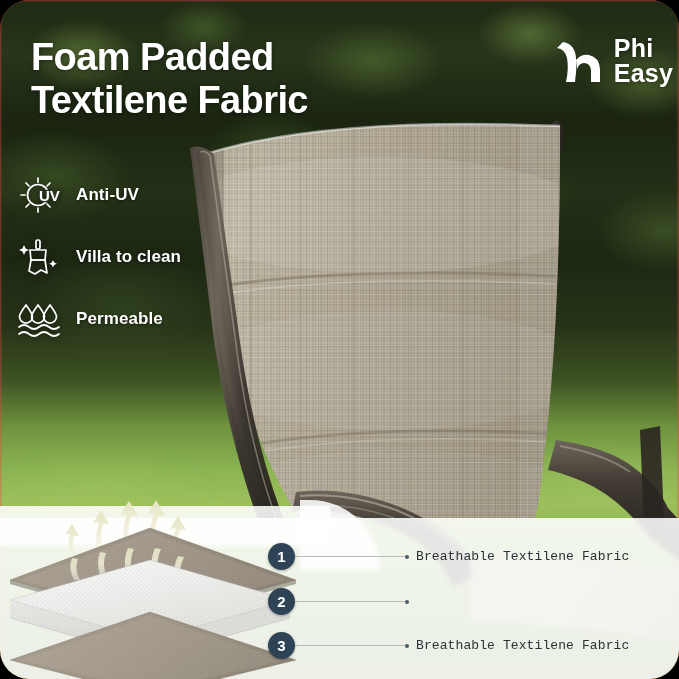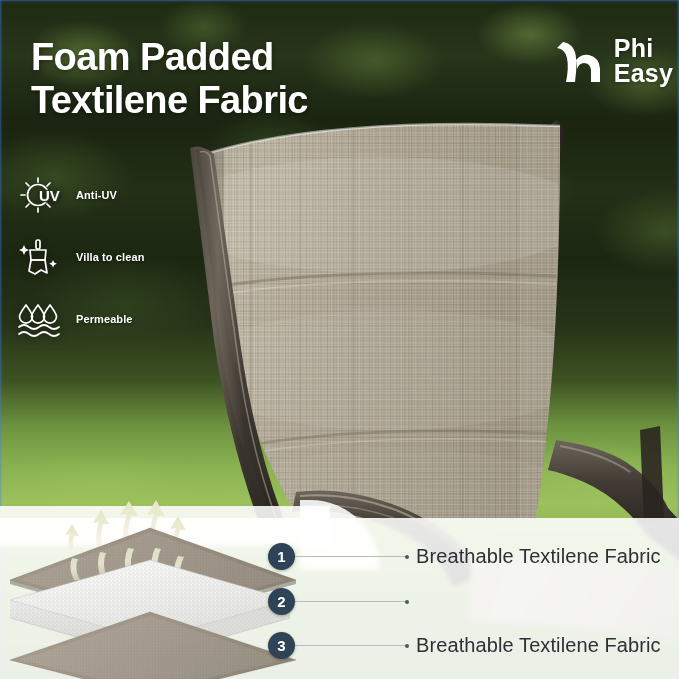--- a/index.html
+++ b/index.html
@@ -2,21 +2,22 @@
 <html><head>
 <meta charset="utf-8">
 <style>
   html,body{margin:0;padding:0;background:#000;}
   body{font-family:"Liberation Sans",sans-serif;}
 
   #stage{
     position:relative;
     width:679px;height:679px;
     overflow:hidden;
-    background:#3b82f6;
+    background:#ef4444;
+    border-radius:29px;
   }
 
   
   .bg-foliage{
     position:absolute;inset:0;
     background:
       radial-gradient(ellipse 90px 55px at 12% 8%, rgba(120,150,70,.55), transparent 62%),
       radial-gradient(ellipse 70px 45px at 30% 4%, rgba(90,120,55,.5), transparent 62%),
       radial-gradient(ellipse 110px 60px at 55% 9%, rgba(105,135,62,.45), transparent 64%),
       radial-gradient(ellipse 85px 50px at 78% 5%, rgba(128,158,78,.5), transparent 62%),
@@ -66,21 +67,21 @@
     letter-spacing:.2px;text-shadow:0 1px 4px rgba(0,0,0,.4);
   }
   .logo-text span{display:block;}
 
   
   .features{position:absolute;left:14px;top:164px;}
   .feature{display:flex;align-items:center;height:62px;}
   .feature-icon{width:54px;height:48px;flex:0 0 auto;
     filter:drop-shadow(0 1px 3px rgba(0,0,0,.5));}
   .feature-label{
-    color:#fff;font-weight:bold;font-size:11px;letter-spacing:.1px;
+    color:#fff;font-weight:bold;font-size:17px;letter-spacing:.1px;
     margin-left:8px;text-shadow:0 1px 3px rgba(0,0,0,.55);
     white-space:nowrap;
   }
 
   
   .panel{
     position:absolute;left:0;top:518px;width:679px;height:161px;
     background:rgba(255,255,255,.88);
     backdrop-filter:blur(2px);
   }
@@ -107,22 +108,22 @@
     display:flex;align-items:center;justify-content:center;
     box-shadow:0 1px 3px rgba(0,0,0,.3);
     flex:0 0 auto;position:relative;z-index:3;
   }
   .leader{height:1px;background:#b9bcbe;position:relative;}
   .leader::after{
     content:"";position:absolute;right:-2px;top:-1.5px;
     width:4px;height:4px;border-radius:50%;background:#4a5a66;
   }
   .callout-label{
-    color:#2b3136;font-size:20px;letter-spacing:.1px;
-    margin-left:9px;white-space:nowrap;
+    color:#2b3136;font-size:13px;letter-spacing:.1px;
+    margin-left:9px;white-space:nowrap;font-family:Liberation Mono, monospace;
   }
 
   .co1{left:268px;top:47px;}
   .co2{left:268px;top:92px;}
   .co3{left:268px;top:136px;}
 </style>
 </head>
 <body>
 
 <div id="stage">

